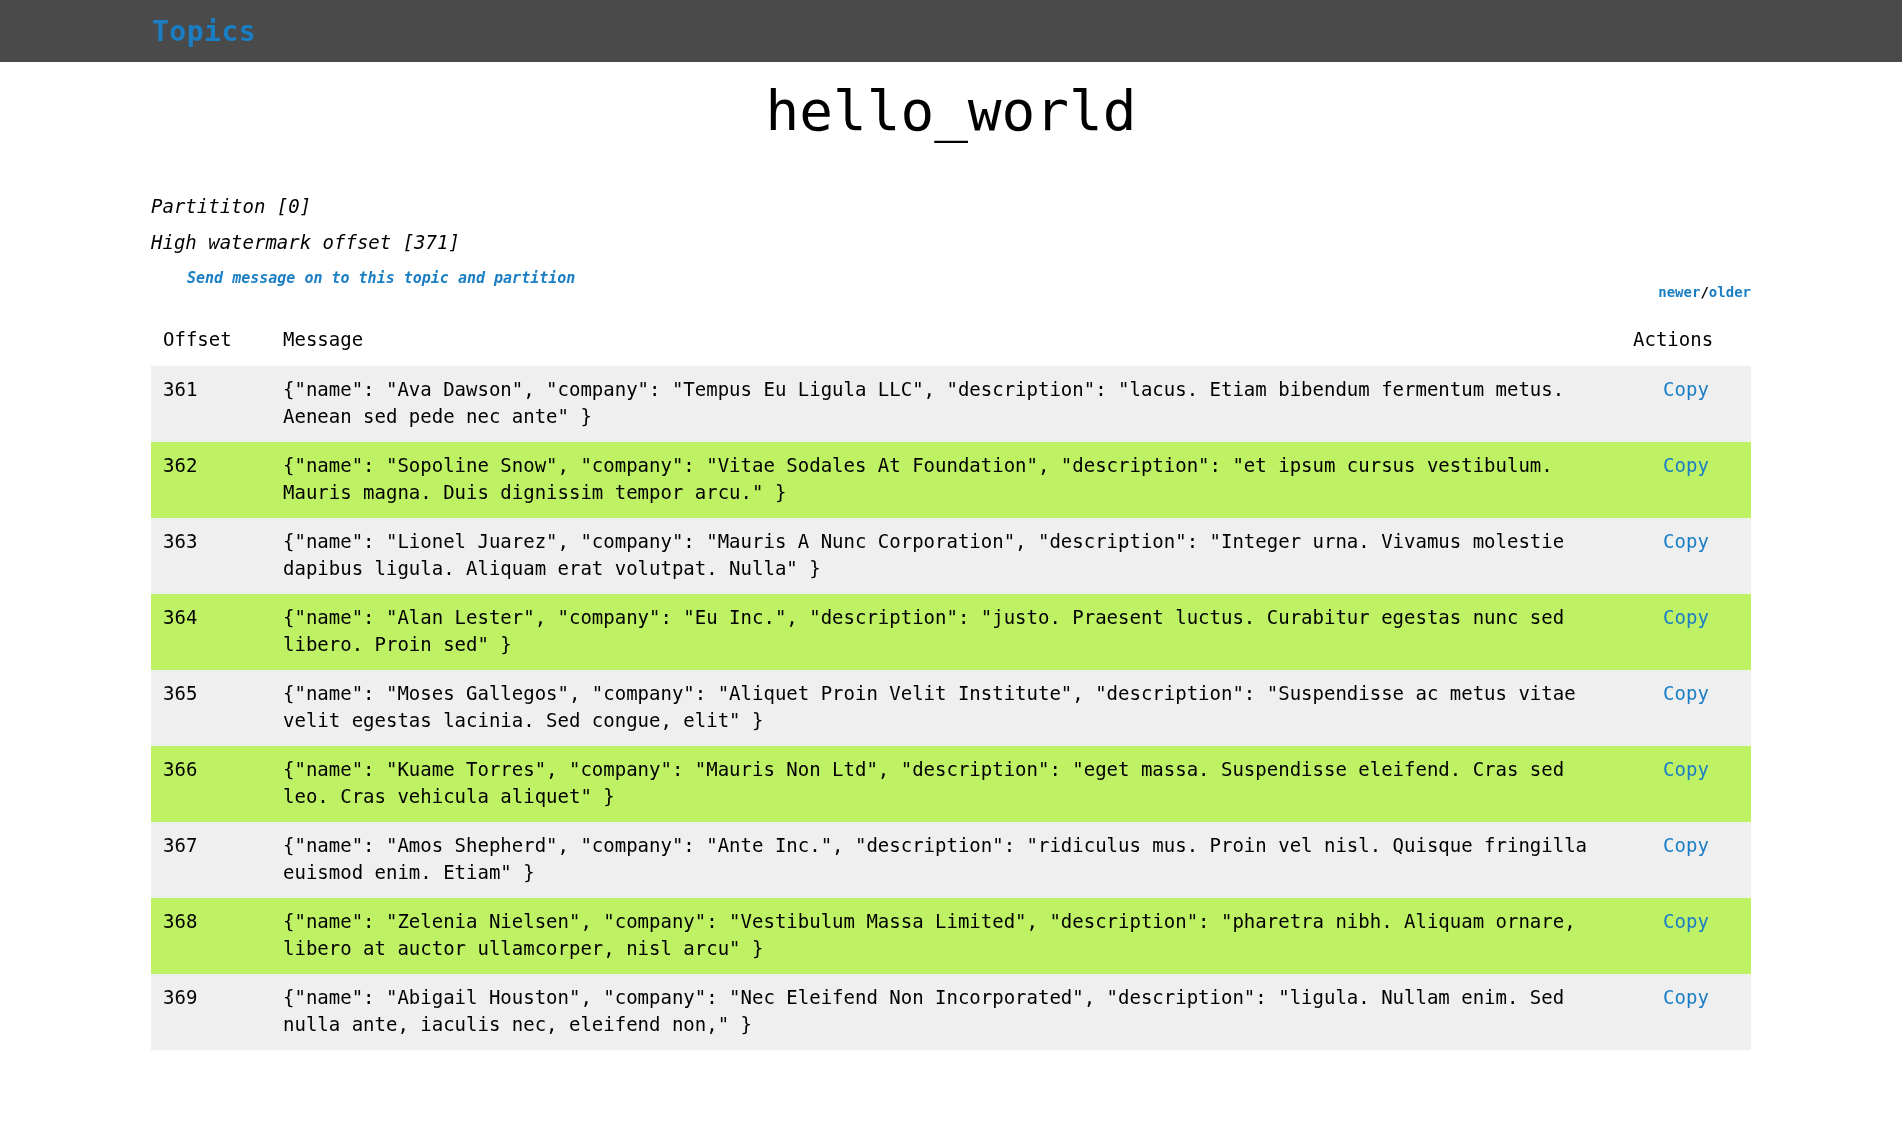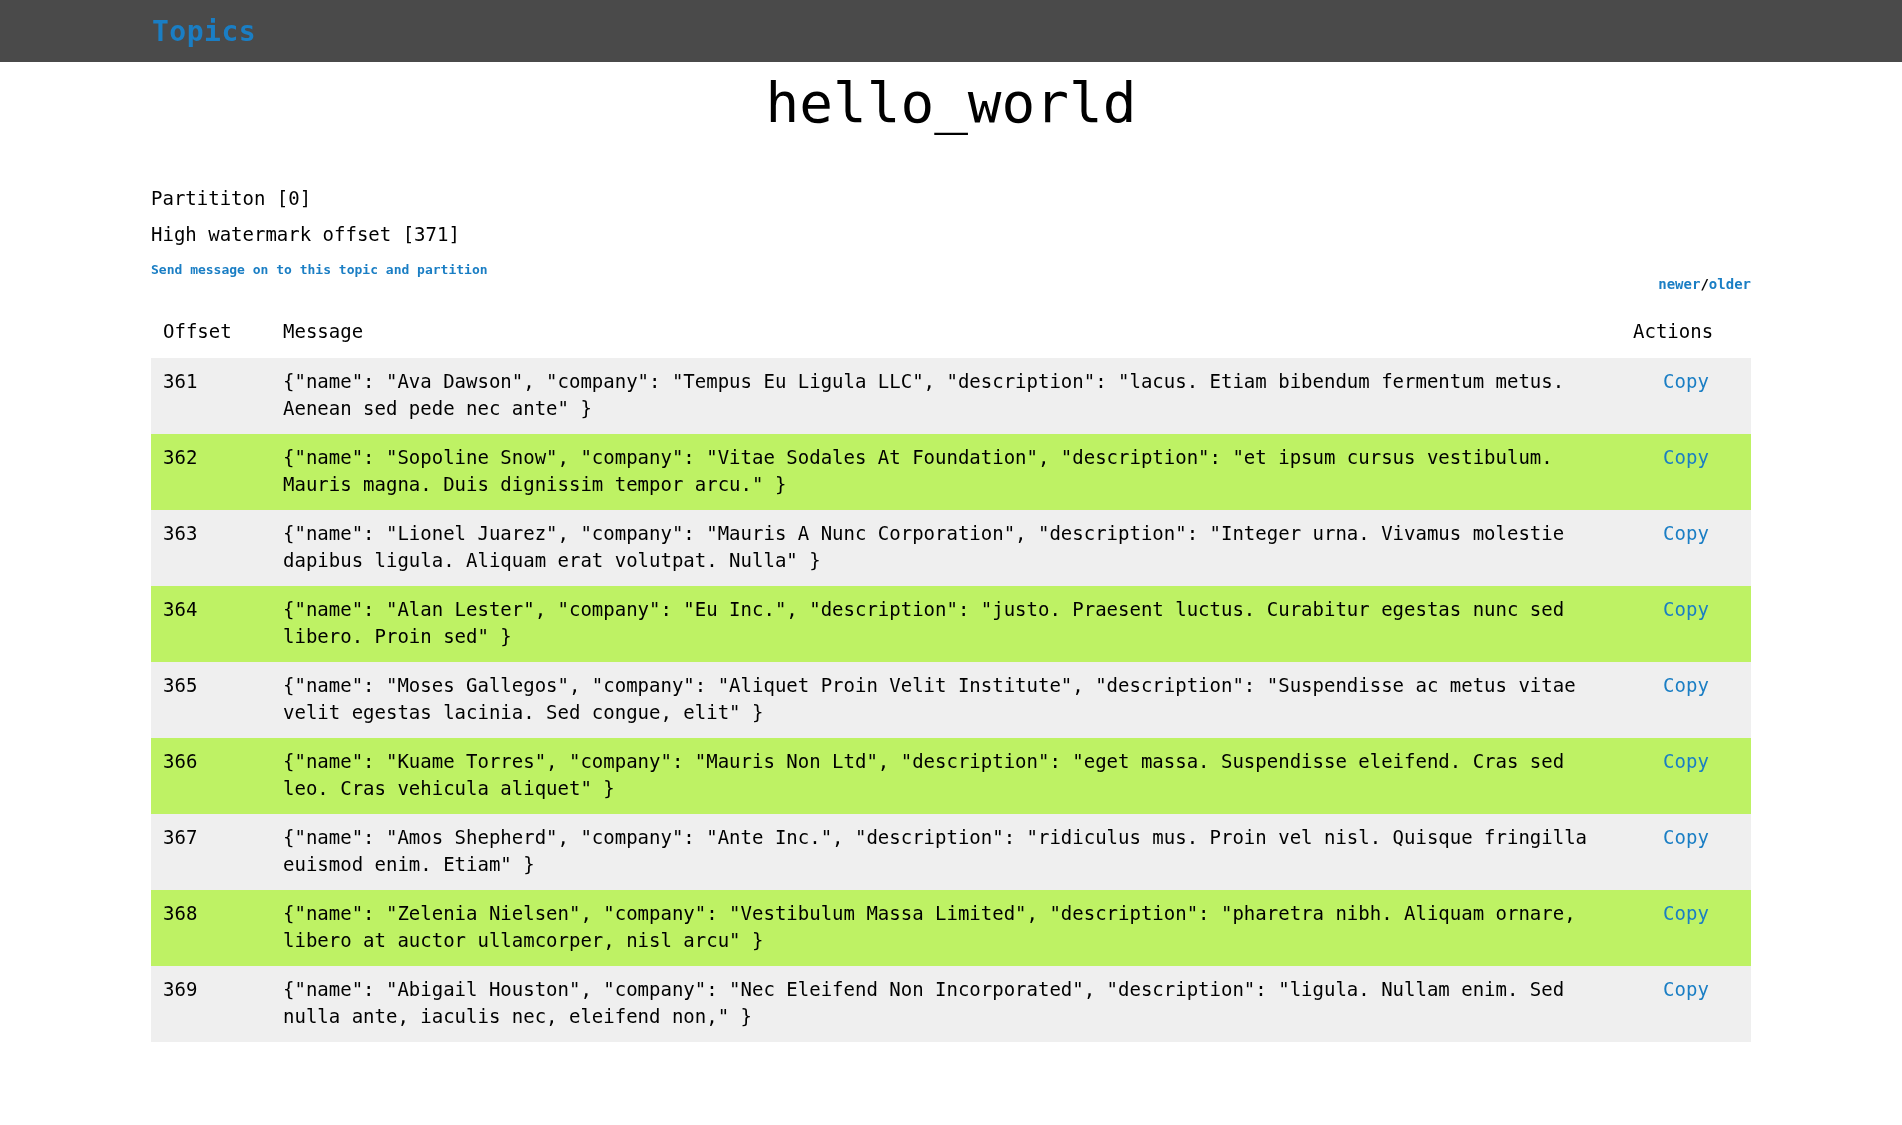--- a/index.html
+++ b/index.html
@@ -40,28 +40,29 @@
     margin: 0 auto;
     padding: 0 0px;
     position: relative;
   }
 
   .page-title {
     text-align: center;
     font-family: "DejaVu Sans Mono", "Liberation Mono", monospace;
     font-size: 56px;
     font-weight: normal;
-    margin: 8px;
+    margin: 16px;
     letter-spacing: 0px;
     color: #000;
   }
 
   .meta-block {
     padding-left: 0px;
     margin-top: 45px;
+    font-style: italic;
   }
   .meta-line {
     font-size: 19px;
     line-height: 36px;
     color: #000;
     white-space: pre;
   }
 
   .pager {
     position: absolute;
@@ -73,26 +74,27 @@
   }
   .pager a {
     color: #1a7ec4;
     text-decoration: none;
     cursor: pointer;
   }
   .pager .sep { color: #000; font-weight: bold; }
 
   .send-link {
     display: inline-block;
-    font-size: 13px;
+    font-size: 15px;
     font-weight: bold;
     color: #1a7ec4;
     text-decoration: none;
     line-height: 36px;
     cursor: pointer;
+    margin-left: 36px;
   }
 
   
   table.msgs {
     width: 100%;
     border-collapse: collapse;
     margin-top: 24px;
     table-layout: fixed;
   }
   table.msgs th {

